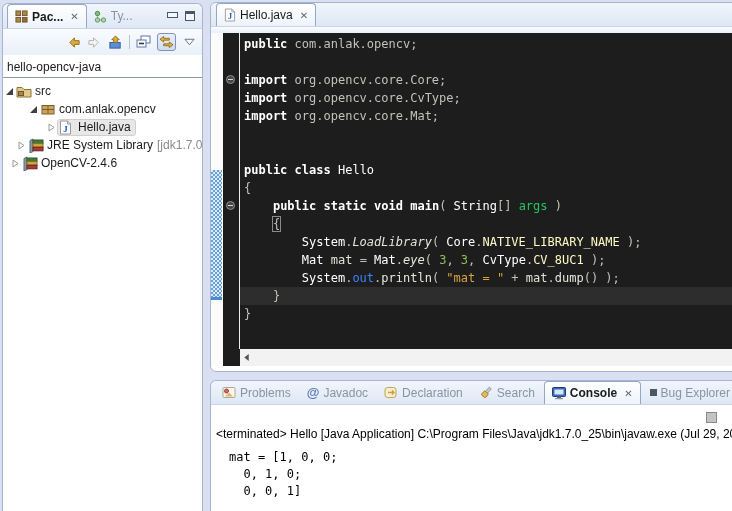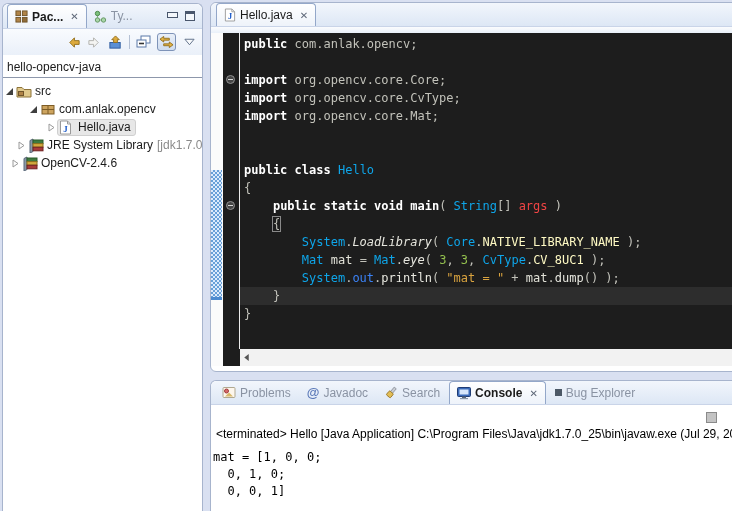--- a/index.html
+++ b/index.html
@@ -43,43 +43,43 @@
     background-image:linear-gradient(45deg,#68a0d8 25%,transparent 25%,transparent 75%,#68a0d8 75%),linear-gradient(45deg,#68a0d8 25%,transparent 25%,transparent 75%,#68a0d8 75%);
     background-size:4px 4px;background-position:0 0,2px 2px}
   .gutter{width:16px;background:#1d1d1d;position:relative;flex:none}
   .fold{position:absolute;left:3px;width:9px;height:9px;border:1px solid #909090;border-radius:50%;background:#464646;display:flex;align-items:center;justify-content:center}
   .fold .minus{width:5px;height:1px;background:#d8d8d8}
   .codearea{flex:1;border-left:1px solid #ececec;padding:2px 0 0 4px;font:12px/18px "DejaVu Sans Mono","Liberation Mono",monospace;overflow:hidden}
   .cline{height:18px;white-space:pre}
   .cline.cur{background:#2d2d2d;margin-left:-4px;padding-left:4px}
   .tk-kw{color:#ffffff;font-weight:bold}
   .tk-pl{color:#c2c2ba}
-  .tk-cls{color:#0ea5e9}
+  .tk-cls{color:#ffffff}
   .tk-num{color:#93c04e}
   .tk-str{color:#d9a33f}
   .tk-fld{color:#3b82f6}
-  .tk-prm{color:#ef4444}
+  .tk-prm{color:#22c55e}
   .tk-sm{color:#e6e6de;font-style:italic}
   .tk-mth{color:#e6e6de}
   .tk-cst{color:#fef9c3}
   .tk-vr{color:#e0e0d6}
   .tk-brk{color:#c2c2ba;box-shadow:0 0 0 1px #8a8a8a}
   .escroll-row{height:17px;display:flex}
   .sr-ruler{width:12px;background:#fbfbfb;flex:none}
   .sr-gutter{width:17px;background:#1d1d1d;flex:none}
   .hscroll{flex:1;background:#f2f2f2;display:flex;align-items:center;padding-left:3px}
   
   #console{left:210px;top:380px;width:528px;height:140px;border-radius:6px 6px 0 0;border-bottom:none}
   #console .tabbar{height:24px;padding-left:4px;gap:2px}
   #console .tab.active{font-weight:bold}
   .bugsq{width:7px;height:7px;background:#4c5866;flex:none}
   .cbody{position:relative;height:116px;background:#fff}
   .csq{position:absolute;left:495px;top:7px;width:11px;height:11px;background:#c3c3c3;border:1px solid #8a8a8a}
   .cstatus{position:absolute;left:5px;top:22px;font-size:12px;color:#000;white-space:nowrap}
-  .cout{position:absolute;left:2px;top:44px;font:12px/17px "DejaVu Sans Mono","Liberation Mono",monospace;color:#000;white-space:pre}
+  .cout{position:absolute;left:18px;top:44px;font:12px/17px "DejaVu Sans Mono","Liberation Mono",monospace;color:#000;white-space:pre}
 </style>
 </head>
 <body>
 
 <section class="panel" id="pkg">
   <div class="tabbar">
     <div class="tab active">
       <span>
         <svg width="13" height="13" viewBox="0 0 14 14">
           <rect x="1" y="1" width="5" height="5" fill="#b08448" stroke="#71552a"></rect>
@@ -311,20 +311,29 @@
         </svg>
       </span>
       <span>Problems</span>
     </div>
     <div class="tab">
       <span style="color:#5b79b8;font-size:13px;font-weight:bold">@</span>
       <span>Javadoc</span>
     </div>
     <div class="tab">
       <span>
+        <svg width="14" height="13" viewBox="0 0 14 13">
+          <rect x="1" y="1.5" width="11" height="10" rx="2.5" fill="#f7eccd" stroke="#c2a353"></rect>
+          <path d="M4 6.5 H10 M8 4.5 L10 6.5 L8 8.5" fill="none" stroke="#caa23c" stroke-width="1.4"></path>
+        </svg>
+      </span>
+      <span>Declaration</span>
+    </div>
+    <div class="tab">
+      <span>
         <svg width="14" height="14" viewBox="0 0 16 16">
           <g transform="rotate(40 8 8)">
             <rect x="6.5" y="0.5" width="3" height="7" fill="#c9cdd3" stroke="#8f959e"></rect>
             <rect x="5" y="7" width="6" height="6" rx="1" fill="#e2bd55" stroke="#98762a"></rect>
           </g>
         </svg>
       </span>
       <span>Search</span>
     </div>
     <div class="tab active">

